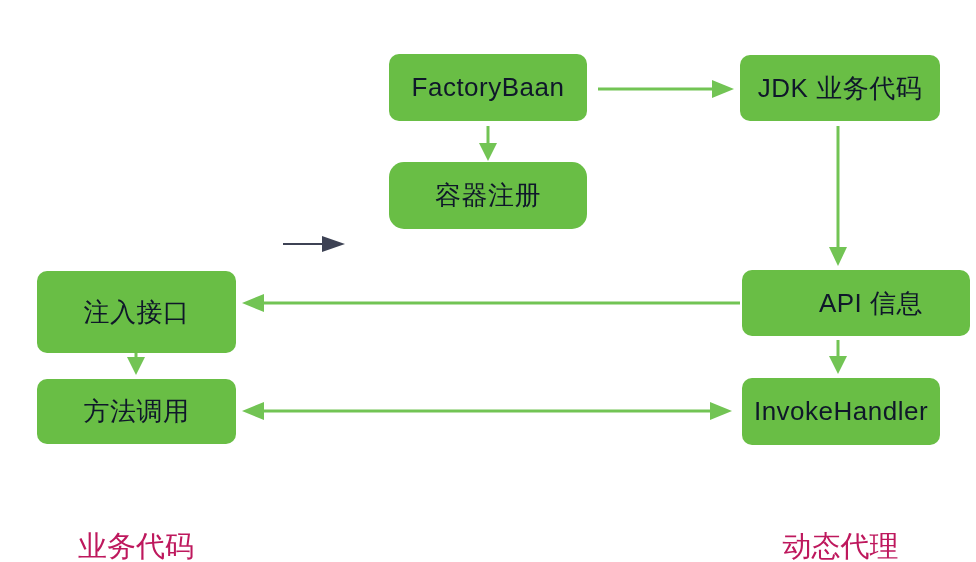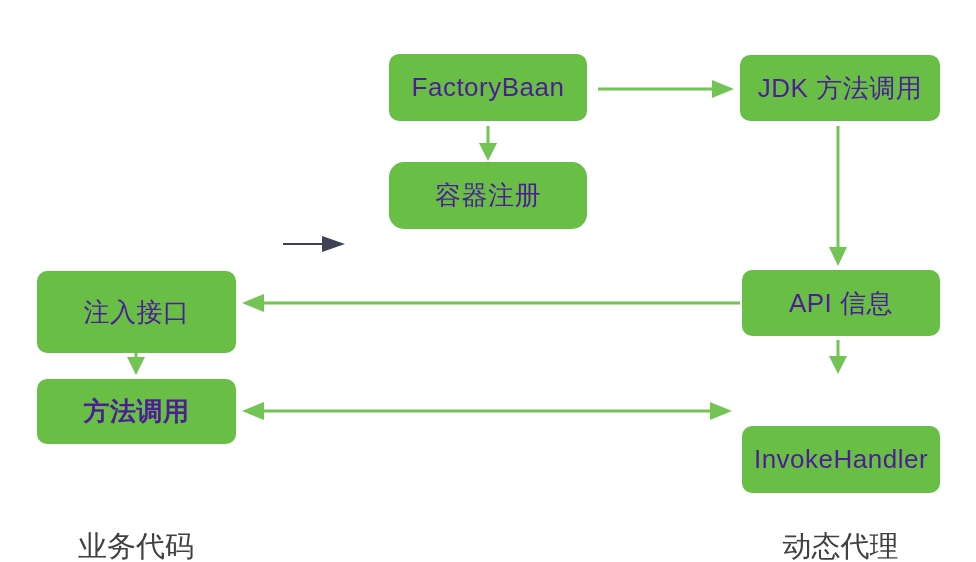--- a/index.html
+++ b/index.html
@@ -26,41 +26,41 @@
   }
   .edge-green line{stroke:#72C454;stroke-width:3;}
   .edge-green polygon{fill:#72C454;}
   .edge-dark line{stroke:#3D4254;stroke-width:2;}
   .edge-dark polygon{fill:#3D4254;}
 
   .node{
     position:absolute;
     background:#69BE45;
     border-radius:10px;
-    color:#4c1d95;
+    color:#0f172a;
     font-size:26px;
     font-weight:400;
     letter-spacing:0.5px;
     display:flex;align-items:center;justify-content:center;
     z-index:3;
     white-space:nowrap;
   }
   .node-factory{left:389px;top:54px;width:198px;height:67px;}
   .node-register{left:389px;top:162px;width:198px;height:67px;border-radius:15px;}
   .node-jdk{left:740px;top:55px;width:200px;height:66px;}
-  .node-api{left:742px;top:270px;width:198px;height:66px;}
-  .node-invoke{left:742px;top:378px;width:198px;height:67px;margin-top:48px;}
+  .node-api{left:742px;top:270px;width:198px;height:66px;padding-left:30px;}
+  .node-invoke{left:742px;top:378px;width:198px;height:67px;}
   .node-inject{left:37px;top:271px;width:199px;height:82px;}
-  .node-method{left:37px;top:379px;width:199px;height:65px;font-weight:bold;}
+  .node-method{left:37px;top:379px;width:199px;height:65px;}
 
   .panel-label{
     position:absolute;
     top:527px;height:35px;
     font-size:29px;
-    color:#404040;
+    color:#be185d;
     text-align:center;
     z-index:1;
     white-space:nowrap;
   }
   .label-business{left:0;width:272px;}
   .label-spring{left:352px;width:271px;}
   .label-framework{left:705px;width:271px;}
 </style>
 </head>
 <body>
@@ -102,21 +102,21 @@
       <polygon points="710,402 710,420 732,411"></polygon>
     </g>
     <g class="edge-dark">
       <line x1="283" y1="244" x2="324" y2="244"></line>
       <polygon points="322,236 322,252 345,244"></polygon>
     </g>
   </svg>
 
   <div class="node node-factory">FactoryBaan</div>
   <div class="node node-register">容器注册</div>
-  <div class="node node-jdk">JDK 方法调用</div>
+  <div class="node node-jdk">JDK 业务代码</div>
   <div class="node node-api">API 信息</div>
   <div class="node node-invoke">InvokeHandler</div>
   <div class="node node-inject">注入接口</div>
   <div class="node node-method">方法调用</div>
 
   <div class="panel-label label-business">业务代码</div>
   <div class="panel-label label-framework">动态代理</div>
 
 </div>
 

